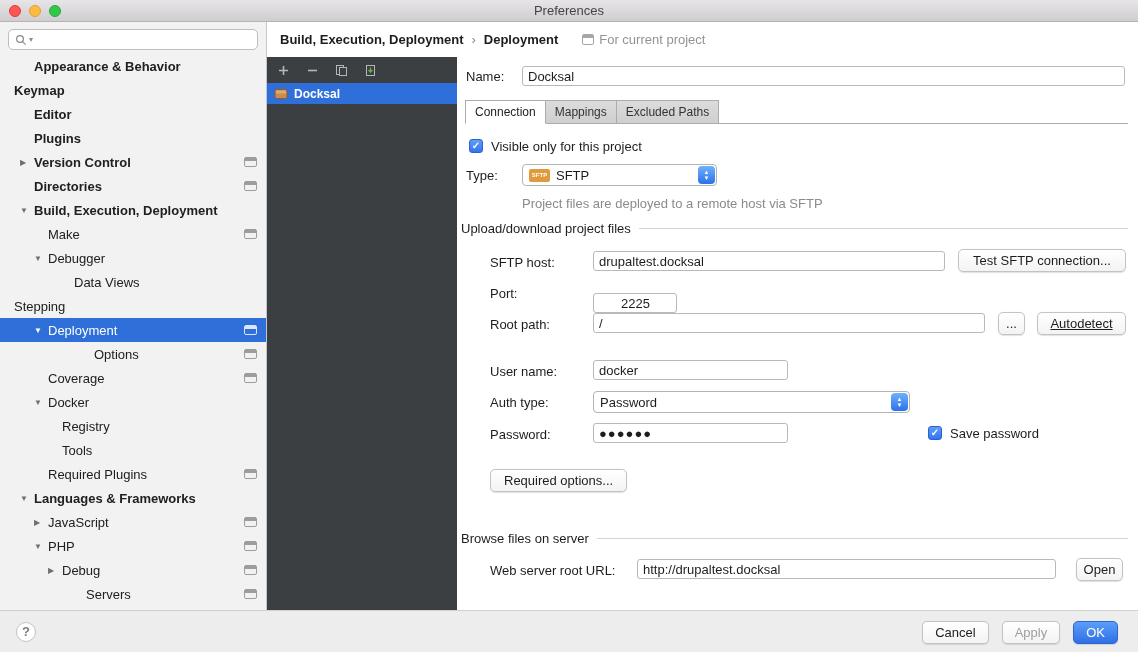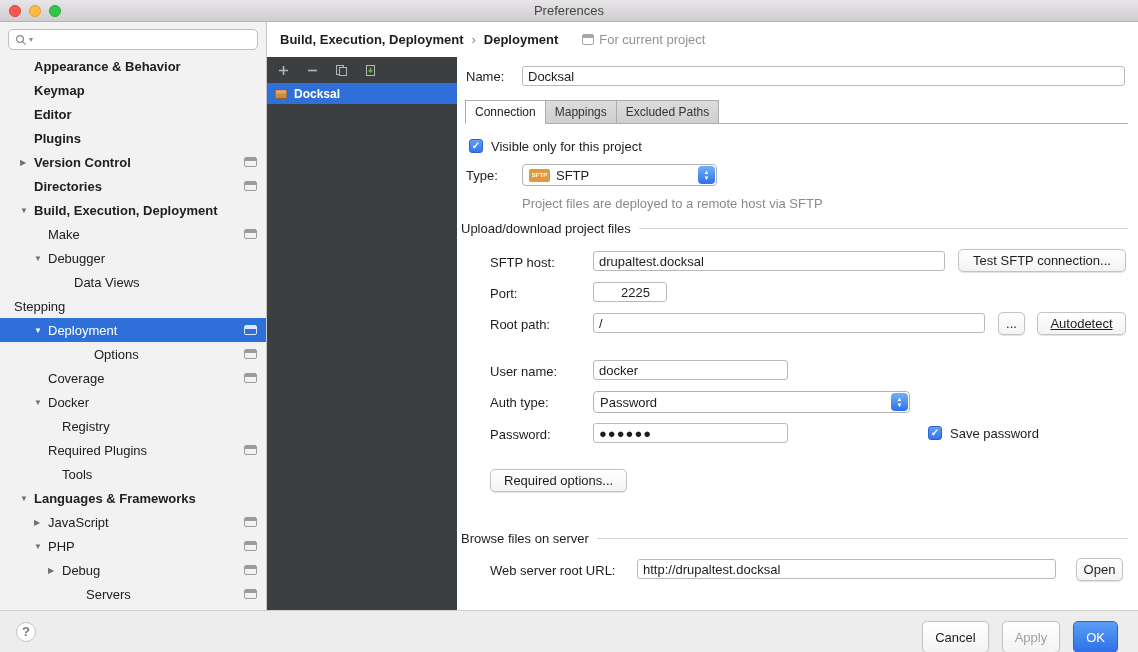--- a/index.html
+++ b/index.html
@@ -93,21 +93,21 @@
   .fl-type { left:9px; top:111px; }
   .help-text { position:absolute; left:65px; top:139px; font-size:13px; color:#8a8a8a; }
 
   .section { position:absolute; left:4px; right:10px; display:flex; align-items:center; gap:8px;
     font-size:13px; color:#1d1d1d; }
   .section::after { content:""; flex:1; height:1px; background:#d4d4d4; }
   .upload-section { top:164px; }
   .browse-section { top:474px; }
 
   .fl-host { left:33px; top:198px; }  .fi-host { left:136px; top:194px; width:352px; }
-  .fl-port { left:33px; top:229px; }  .fi-port { left:136px; top:225px; width:74px;padding-left:27px; }
+  .fl-port { left:33px; top:229px; }  .fi-port { left:136px; top:236px; width:84px;padding-left:27px; }
   .fl-root { left:33px; top:260px; }  .fi-root { left:136px; top:256px; width:392px; }
   .fl-user { left:33px; top:307px; }  .fi-user { left:136px; top:303px; width:195px; }
   .fl-auth { left:33px; top:338px; }
   .fl-pass { left:33px; top:370px; }  .fi-pass { left:136px; top:366px; width:195px; letter-spacing:1px; }
   .fl-webroot { left:33px; top:506px; } .fi-webroot { left:180px; top:502px; width:419px; }
 
   .push-btn { position:absolute; height:23px; border:1px solid #c3c3c3; border-radius:5px;
     background:linear-gradient(#ffffff,#f3f3f3); font-family:"Liberation Sans",sans-serif;
     font-size:13px; color:#1d1d1d; box-shadow:0 0.5px 1px rgba(0,0,0,0.12); }
   .test-btn { left:501px; top:192px; width:168px; }
@@ -116,21 +116,21 @@
   .advanced-btn { left:33px; top:412px; padding:0 13px; }
   .open-btn { left:619px; top:501px; width:47px; }
 
   
   .footer { position:absolute; left:0; top:610px; width:1138px; height:42px;
     background:#ededed; border-top:1px solid #cfcfcf; }
   .help-btn { position:absolute; left:16px; top:11px; width:20px; height:20px; border-radius:50%;
     background:#fff; border:1px solid #c3c3c3; color:#7c7c7c; text-align:center; line-height:18px;
     font-size:13px; font-weight:bold; }
   .footer-buttons { position:absolute; right:20px; top:10px; display:flex; gap:13px; }
-  .btn { height:32px; padding:0 12px; font-family:"Liberation Sans",sans-serif; font-size:13px;
+  .btn { height:23px; padding:0 12px; font-family:"Liberation Sans",sans-serif; font-size:13px;
     border-radius:5px; border:1px solid #c3c3c3; background:linear-gradient(#ffffff,#f3f3f3);
     color:#1d1d1d; box-shadow:0 0.5px 1px rgba(0,0,0,0.12); }
   .btn.disabled { color:#9f9f9f; }
   .btn.primary { background:linear-gradient(var(--okstart),var(--okend)); border-color:#2c66d4; color:#fff; }
 </style>
 </head>
 <body>
 
 <div class="window">
 
@@ -153,21 +153,21 @@
               <path d="M7.6 7.6 L10.6 10.6" stroke="#8b8b8b" stroke-width="1.2"></path>
             </svg>
         </span>
         <span class="search-caret">▾</span>
       </div>
       <div class="tree" id="tree">
           <div class="tree-row bold" style="padding-left: 20px;">
             <span class="arrow"></span>
             <span class="tlabel">Appearance &amp; Behavior</span>
           </div>
-          <div class="tree-row bold" style="padding-left: 20px;">
+          <div class="tree-row bold" style="">
             <span class="arrow"></span>
             <span class="tlabel">Keymap</span>
           </div>
           <div class="tree-row bold" style="padding-left: 20px;">
             <span class="arrow"></span>
             <span class="tlabel">Editor</span>
           </div>
           <div class="tree-row bold" style="padding-left: 20px;">
             <span class="arrow"></span>
             <span class="tlabel">Plugins</span>
@@ -219,28 +219,28 @@
             <span class="gear"></span>
           </div>
           <div class="tree-row" style="padding-left: 34px;">
             <span class="arrow">▼</span>
             <span class="tlabel">Docker</span>
           </div>
           <div class="tree-row" style="padding-left: 48px;">
             <span class="arrow"></span>
             <span class="tlabel">Registry</span>
           </div>
+          <div class="tree-row" style="padding-left: 48px;">
+            <span class="arrow"></span>
+            <span class="tlabel">Tools</span>
+          </div>
           <div class="tree-row" style="padding-left: 34px;">
             <span class="arrow"></span>
             <span class="tlabel">Required Plugins</span>
             <span class="gear"></span>
-          </div>
-          <div class="tree-row" style="padding-left: 48px;">
-            <span class="arrow"></span>
-            <span class="tlabel">Tools</span>
           </div>
           <div class="tree-row bold" style="padding-left: 20px;">
             <span class="arrow">▼</span>
             <span class="tlabel">Languages &amp; Frameworks</span>
           </div>
           <div class="tree-row" style="padding-left: 34px;">
             <span class="arrow">▶</span>
             <span class="tlabel">JavaScript</span>
             <span class="gear"></span>
           </div>

